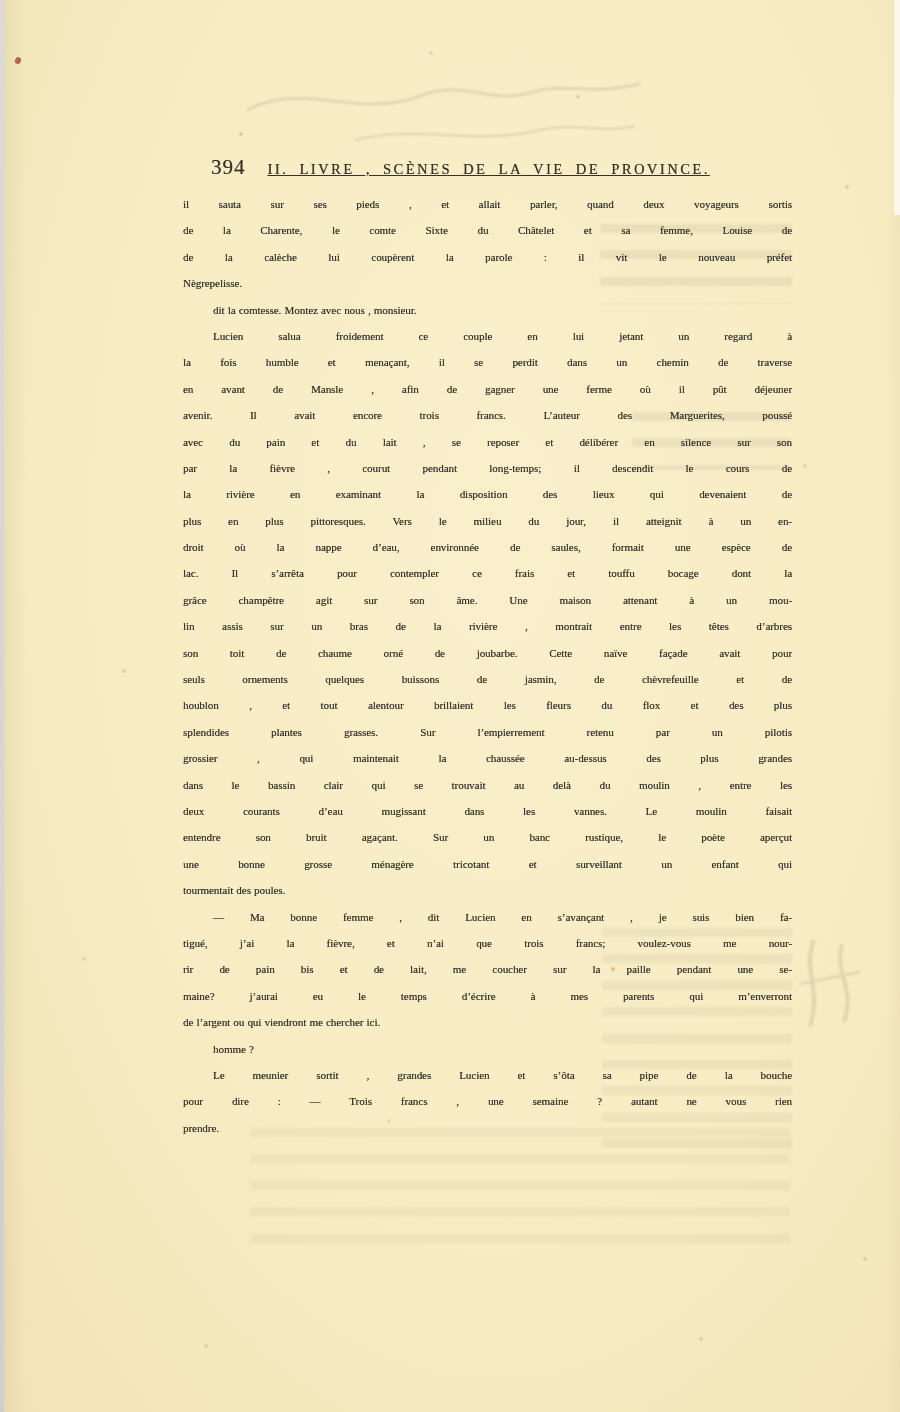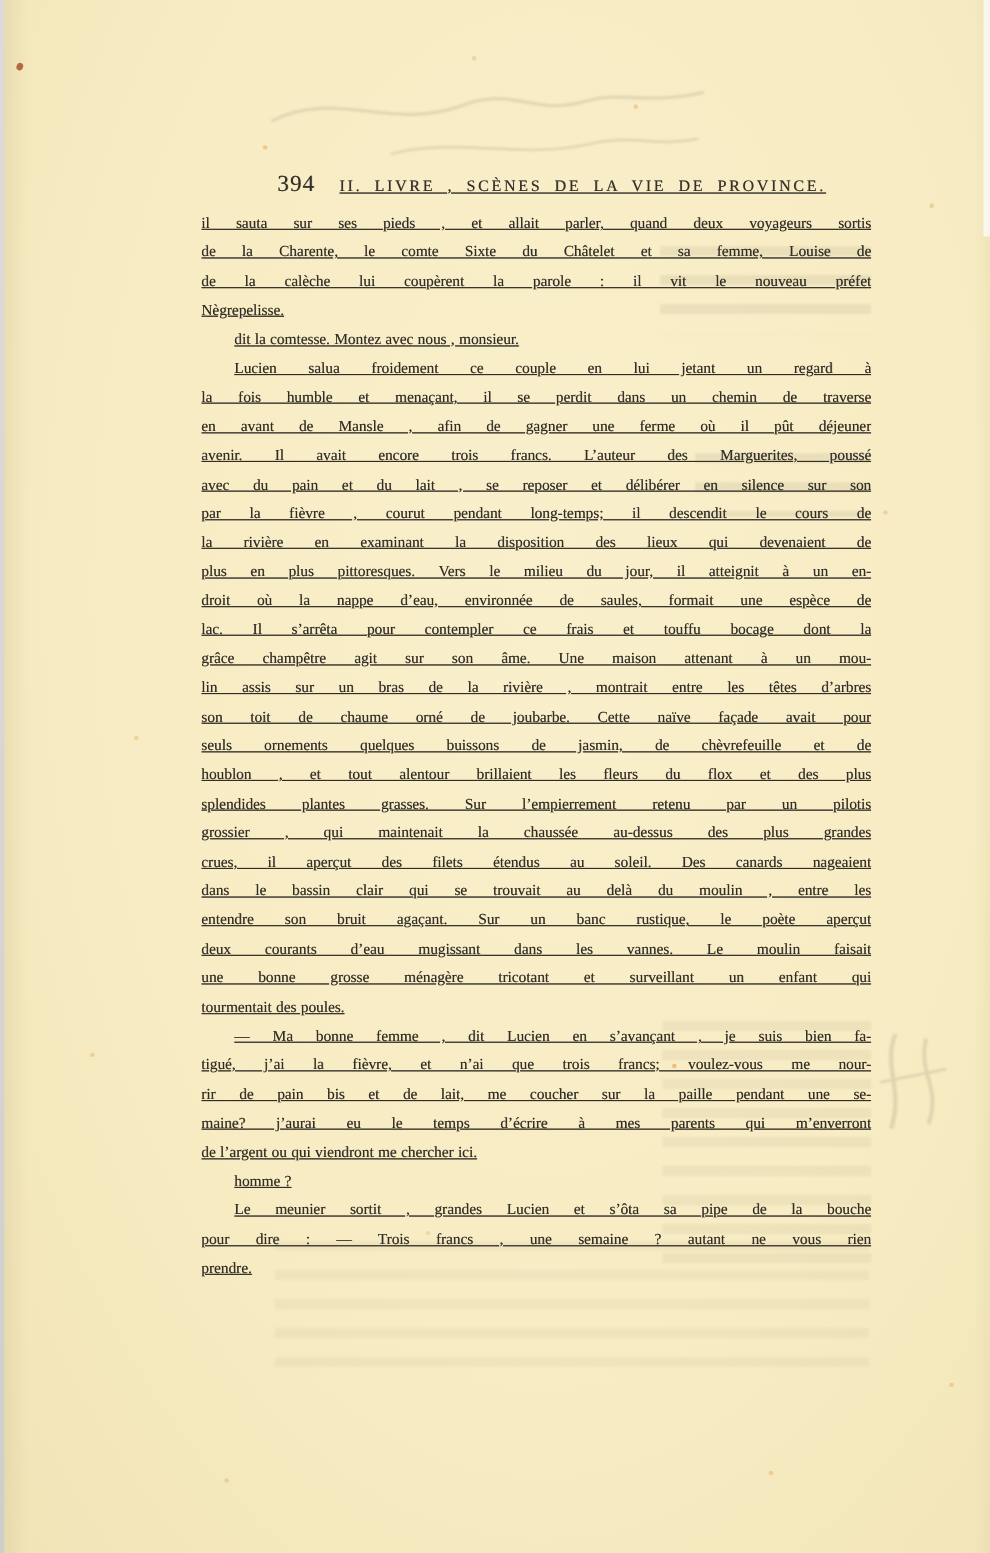--- a/index.html
+++ b/index.html
@@ -43,30 +43,30 @@
         rgba(125,115,92,.10) 0 9px, rgba(125,115,92,0) 9px 26.4px);
         filter:blur(1.2px);}
   .g-head{left:600px;top:224px;width:192px;height:80px;}
   .g-mid{left:632px;top:412px;width:158px;height:58px;}
   .g-col{left:602px;top:928px;width:190px;height:226px;opacity:.8;}
   .g-low{left:250px;top:1128px;width:540px;height:130px;opacity:.6;}
   .g-svg{opacity:.22;filter:blur(1px);}
 
   
   .header-row{position:absolute;left:183px;top:155px;width:609px;height:30px;
-        display:flex;align-items:baseline;color:#35312a;justify-content:center;}
+        display:flex;align-items:baseline;color:#35312a;}
   .pagenum{font-size:21px;margin-left:28px;letter-spacing:1px;
         text-shadow:.3px 0 0 rgba(46,42,35,.55);}
   .running-title{font-size:14.5px;margin-left:22px;letter-spacing:2.5px;word-spacing:5px;
         text-shadow:.3px 0 0 rgba(46,42,35,.6);white-space:nowrap;text-decoration:underline;}
 
   
   .body-text{position:absolute;left:183px;top:191px;width:609px;
-        font-size:14px;line-height:26.4px;color:#312d26;
-        text-shadow:.25px 0 0 rgba(46,42,35,.55);letter-spacing:-.05px;word-spacing:.5px;text-decoration:underline;}
+        font-size:11px;line-height:26.4px;color:#312d26;
+        text-shadow:.25px 0 0 rgba(46,42,35,.55);letter-spacing:-.05px;word-spacing:.5px;}
   .para{margin:0;}
   .line{text-align:justify;text-align-last:justify;height:26.4px;overflow:hidden;
         white-space:normal;}
   .line.end{text-align-last:left;}
   .para.indent .line:first-child{text-indent:30px;}
 </style>
 </head>
 <body>
 
 <div class="stage">
@@ -117,24 +117,23 @@
           <div class="line">plus en plus pittoresques. Vers le milieu du jour, il atteignit à un en-</div>
           <div class="line">droit où la nappe d’eau, environnée de saules, formait une espèce de</div>
           <div class="line">lac. Il s’arrêta pour contempler ce frais et touffu bocage dont la</div>
           <div class="line">grâce champêtre agit sur son âme. Une maison attenant à un mou-</div>
           <div class="line">lin assis sur un bras de la rivière , montrait entre les têtes d’arbres</div>
           <div class="line">son toit de chaume orné de joubarbe. Cette naïve façade avait pour</div>
           <div class="line">seuls ornements quelques buissons de jasmin, de chèvrefeuille et de</div>
           <div class="line">houblon , et tout alentour brillaient les fleurs du flox et des plus</div>
           <div class="line">splendides plantes grasses. Sur l’empierrement retenu par un pilotis</div>
           <div class="line">grossier , qui maintenait la chaussée au-dessus des plus grandes</div>
-          <div class="line">crues, il aperçut des filets étendus au soleil. Des canards nageaient</div>
           <div class="line">dans le bassin clair qui se trouvait au delà du moulin , entre les</div>
+          <div class="line">deux courants d’eau mugissant dans les vannes. Le moulin faisait</div>
           <div class="line">entendre son bruit agaçant. Sur un banc rustique, le poète aperçut</div>
-          <div class="line">deux courants d’eau mugissant dans les vannes. Le moulin faisait</div>
           <div class="line">une bonne grosse ménagère tricotant et surveillant un enfant qui</div>
           <div class="line end">tourmentait des poules.</div>
         </div>
         <div class="para indent">
           <div class="line">— Ma bonne femme , dit Lucien en s’avançant , je suis bien fa-</div>
           <div class="line">tigué, j’ai la fièvre, et n’ai que trois francs; voulez-vous me nour-</div>
           <div class="line">rir de pain bis et de lait, me coucher sur la paille pendant une se-</div>
           <div class="line">maine? j’aurai eu le temps d’écrire à mes parents qui m’enverront</div>
           <div class="line end">de l’argent ou qui viendront me chercher ici.</div>
         </div>

